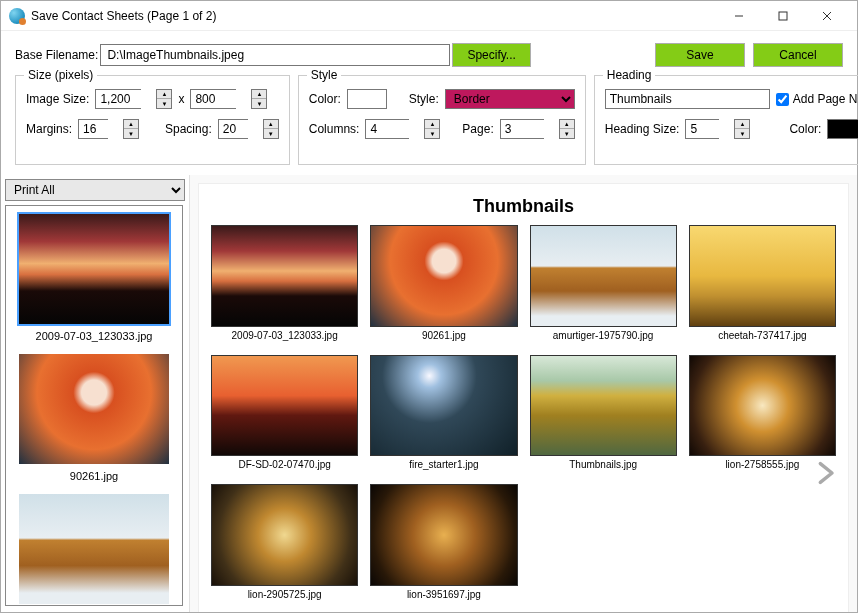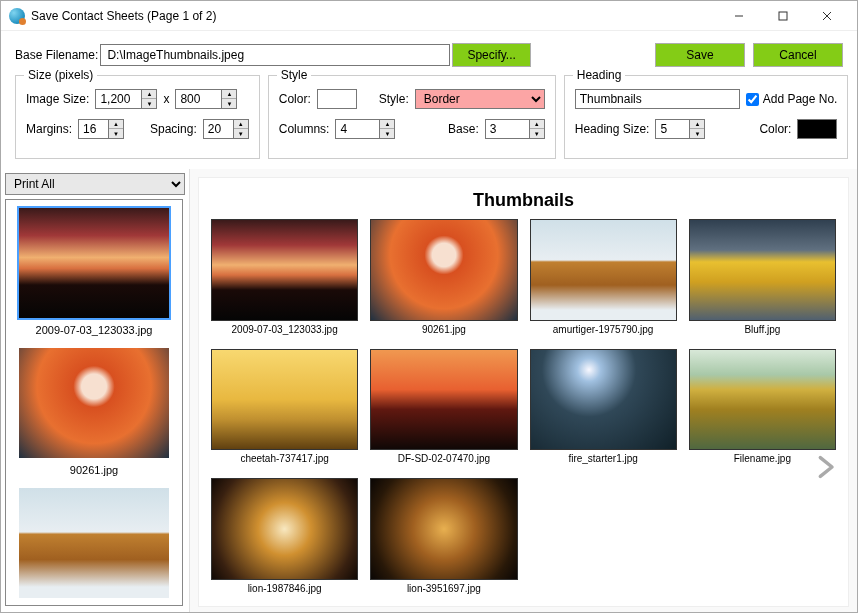--- a/index.html
+++ b/index.html
@@ -21,33 +21,33 @@
 .row-filename .btn-gap { margin-left: 6px; }
 
 .groups-row { display: flex; gap: 8px; padding: 0 14px 10px 14px; }
 .group { border: 1px solid #ccc; position: relative; padding: 12px 10px 8px 10px; flex-shrink: 0; }
 .group-legend { position: absolute; top: -8px; left: 8px; background: #fff; padding: 0 4px; }
 .grp-size { width: 222px; }
 .grp-style { width: 288px; }
 .grp-heading { width: 267px; }
 
 .field-row { display: flex; align-items: center; gap: 6px; margin-bottom: 8px; min-height: 22px; }
-.field-row:last-child { margin-bottom: 10px; }
+.field-row:last-child { margin-bottom: 16px; }
 .field-row label { white-space: nowrap; }
 
-.spinner { display: inline-flex; align-items: stretch; height: 20px; }
+.spinner { display: inline-flex; align-items: stretch; height: 20px; gap: 15px; }
 .spinner input { width: 46px; text-align: left; padding: 1px 4px; border: 1px solid #777; border-right: none; }
 .spinner .sp-btns { display: flex; flex-direction: column; border: 1px solid #777; }
 .spinner .sp { width: 14px; height: 9px; font-size: 6px; line-height: 1; display: flex; align-items: center; justify-content: center; background: #e8e8e8; cursor: pointer; }
 .spinner .sp:first-child { border-bottom: 1px solid #aaa; }
 
 .color-well { width: 40px; height: 20px; border: 1px solid #777; background: #fff; cursor: pointer; }
 .color-well.black { background: #000; }
 
-select.styled { height: 20px; border: 1px solid #777; background: #fca5a5; padding: 1px 4px; }
+select.styled { height: 20px; border: 1px solid #777; background: #be185d; padding: 1px 4px; }
 
 .heading-input { flex: 1; height: 20px; border: 1px solid #777; padding: 1px 4px; }
 
 .chk-wrap { display: inline-flex; align-items: center; gap: 4px; }
 .chk-wrap input { width: 13px; height: 13px; }
 
 .content-row { display: flex; flex: 1; overflow: hidden; }
 .left-pane { width: 188px; display: flex; flex-direction: column; background: #fff; }
 .print-dd { margin: 4px 4px 4px 4px; height: 22px; border: 1px solid #888; background: #e8e8e8; padding: 1px 4px; }
 
@@ -174,21 +174,21 @@
       <div class="field-row">
         <label>Columns:</label>
         <div class="spinner">
             <input style="width: 44px;" value="4">
             <div class="sp-btns">
               <div class="sp">▲</div>
               <div class="sp">▼</div>
             </div>
           </div>
         <span style="flex:1"></span>
-        <label>Base:</label>
+        <label>Page:</label>
         <div class="spinner">
             <input style="width: 44px;" value="3">
             <div class="sp-btns">
               <div class="sp">▲</div>
               <div class="sp">▼</div>
             </div>
           </div>
       </div>
     </fieldset>
 
@@ -245,42 +245,42 @@
             </div>
             <div class="cell">
               <div class="cell-img img-redhead"></div>
               <div class="cell-cap">90261.jpg</div>
             </div>
             <div class="cell">
               <div class="cell-img img-tiger"></div>
               <div class="cell-cap">amurtiger-1975790.jpg</div>
             </div>
             <div class="cell">
-              <div class="cell-img img-bluff"></div>
-              <div class="cell-cap">Bluff.jpg</div>
-            </div>
-            <div class="cell">
               <div class="cell-img img-cheetah"></div>
               <div class="cell-cap">cheetah-737417.jpg</div>
             </div>
             <div class="cell">
               <div class="cell-img img-joshua"></div>
               <div class="cell-cap">DF-SD-02-07470.jpg</div>
             </div>
             <div class="cell">
               <div class="cell-img img-lightning"></div>
               <div class="cell-cap">fire_starter1.jpg</div>
             </div>
             <div class="cell">
               <div class="cell-img img-kinkakuji"></div>
-              <div class="cell-cap">Filename.jpg</div>
+              <div class="cell-cap">Thumbnails.jpg</div>
             </div>
             <div class="cell">
               <div class="cell-img img-lion1"></div>
-              <div class="cell-cap">lion-1987846.jpg</div>
+              <div class="cell-cap">lion-2758555.jpg</div>
+            </div>
+            <div class="cell">
+              <div class="cell-img img-lion3"></div>
+              <div class="cell-cap">lion-2905725.jpg</div>
             </div>
             <div class="cell">
               <div class="cell-img img-lion4"></div>
               <div class="cell-cap">lion-3951697.jpg</div>
             </div>
           </div>
       </div>
       <div class="nav-arrow">
         <svg width="28" height="28" viewBox="0 0 24 24">
             <path d="M8 4 L18 12 L8 20" fill="none" stroke="#aaa" stroke-width="3" stroke-linecap="round" stroke-linejoin="round"></path>

